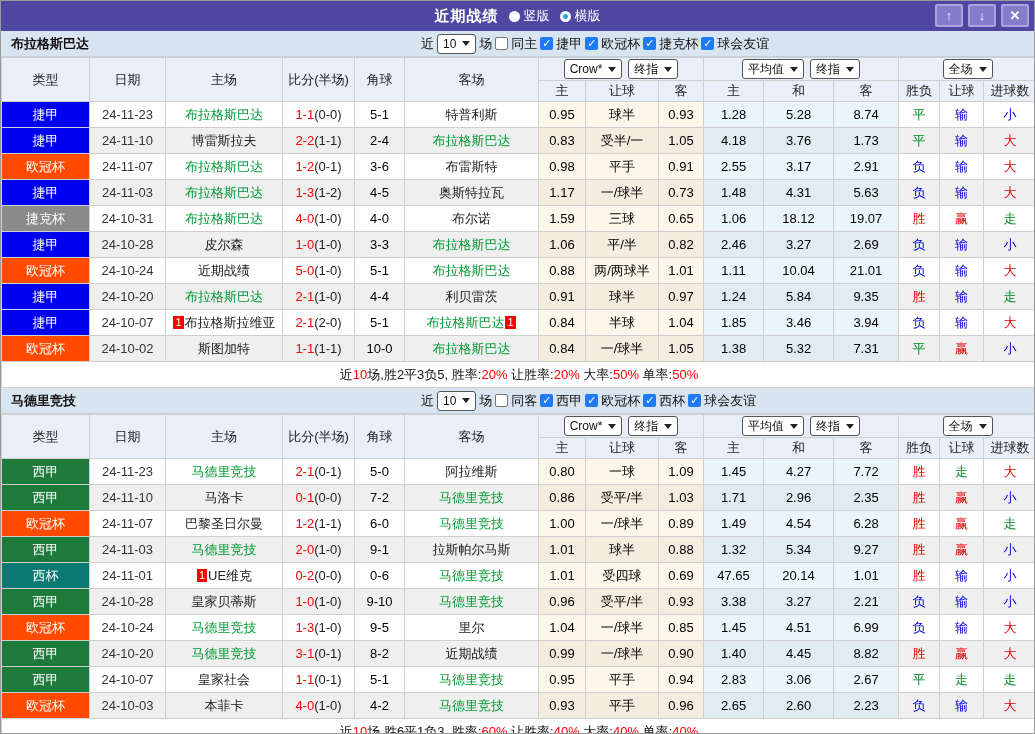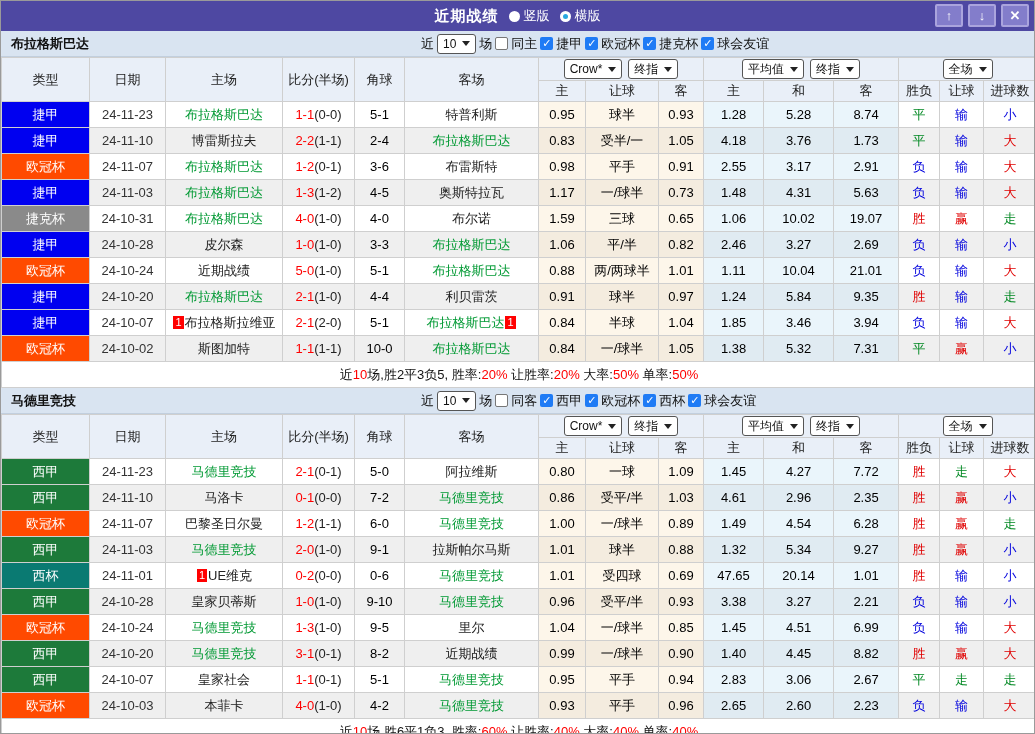--- a/index.html
+++ b/index.html
@@ -238,21 +238,21 @@
               <td class="league" style="background: rgb(138, 138, 138);">捷克杯</td>
               <td class="date">24-10-31</td>
               <td><span class="team-hl">布拉格斯巴达</span></td>
               <td><span class="score-ft">4-0</span><span class="score-ht">(1-0)</span></td>
               <td>4-0</td>
               <td><span class="team-n">布尔诺</span></td>
               <td class="tint-cream">1.59</td>
               <td class="tint-cream">三球</td>
               <td class="tint-cream">0.65</td>
               <td class="tint-blue">1.06</td>
-              <td class="tint-blue">10.02</td>
+              <td class="tint-blue">18.12</td>
               <td class="tint-blue">19.07</td>
               <td style="color: rgb(224, 0, 0);">胜</td>
               <td style="color: rgb(224, 0, 0);">赢</td>
               <td style="color: rgb(0, 136, 34);">走</td>
             </tr>
             <tr class="even">
               <td class="league" style="background: rgb(0, 0, 240);">捷甲</td>
               <td class="date">24-10-28</td>
               <td><span class="team-n">皮尔森</span></td>
               <td><span class="score-ft">1-0</span><span class="score-ht">(1-0)</span></td>
@@ -456,21 +456,21 @@
             <tr class="even">
               <td class="league" style="background: rgb(29, 122, 58);">西甲</td>
               <td class="date">24-11-10</td>
               <td><span class="team-n">马洛卡</span></td>
               <td><span class="score-ft">0-1</span><span class="score-ht">(0-0)</span></td>
               <td>7-2</td>
               <td><span class="team-hl">马德里竞技</span></td>
               <td class="tint-cream">0.86</td>
               <td class="tint-cream">受平/半</td>
               <td class="tint-cream">1.03</td>
-              <td class="tint-blue">4.61</td>
+              <td class="tint-blue">1.71</td>
               <td class="tint-blue">2.96</td>
               <td class="tint-blue">2.35</td>
               <td style="color: rgb(224, 0, 0);">胜</td>
               <td style="color: rgb(224, 0, 0);">赢</td>
               <td style="color: rgb(0, 0, 221);">小</td>
             </tr>
             <tr class="odd">
               <td class="league" style="background: rgb(255, 74, 0);">欧冠杯</td>
               <td class="date">24-11-07</td>
               <td><span class="team-n">巴黎圣日尔曼</span></td>

